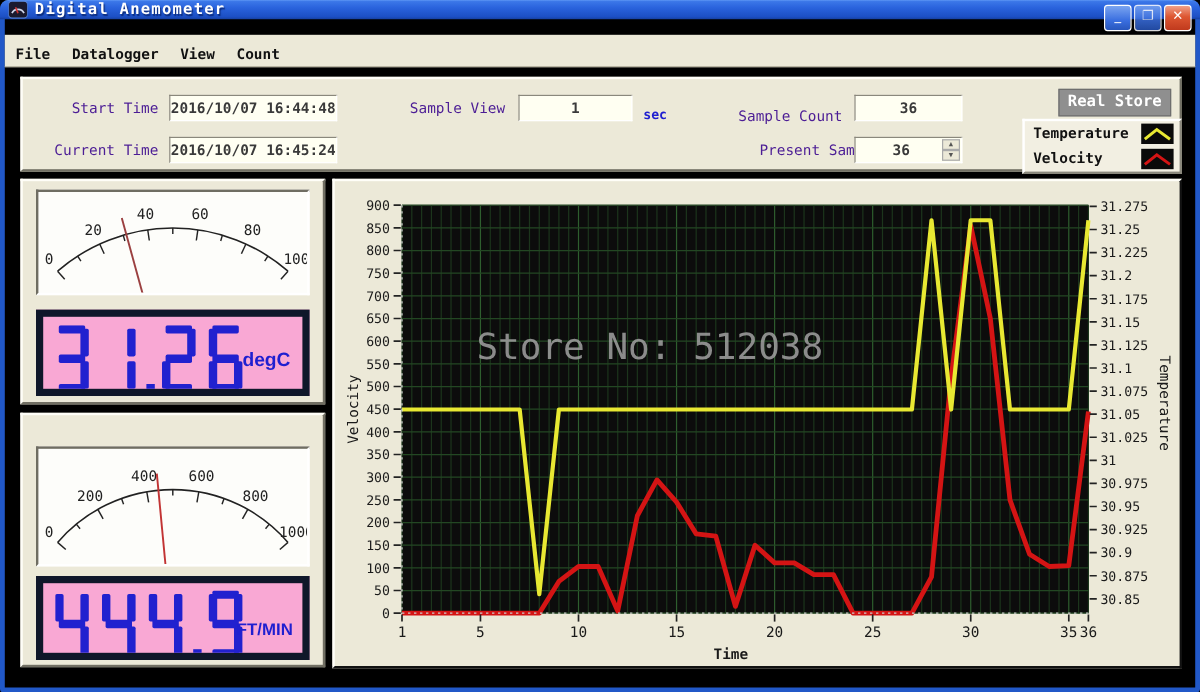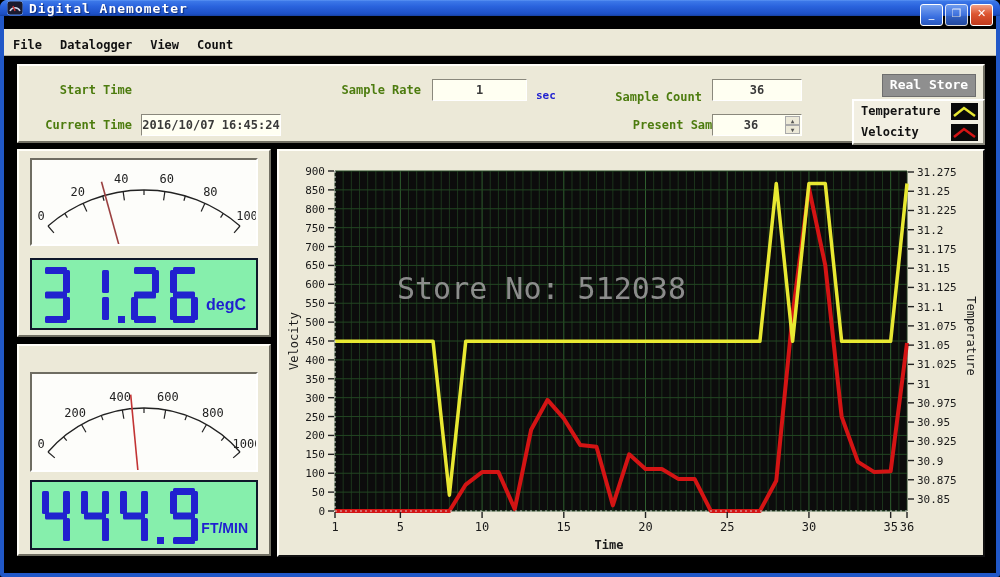--- a/index.html
+++ b/index.html
@@ -18,37 +18,37 @@
   .wbtn.min,.wbtn.max{background:linear-gradient(#7aa4f0,#3a6fe0 60%,#2857bd);}
   .wbtn.max{opacity:.85;}
   .wbtn.close{background:linear-gradient(#f0a088,#dd5631 45%,#c03a1d);font-weight:bold;}
   .menubar{position:absolute;left:4px;right:4px;top:29px;height:26px;background:#ece9d8;
       display:flex;align-items:flex-end;z-index:55;border-bottom:1px solid #b8b4a2;}
   .menu-item{font-size:12px;font-weight:bold;color:#111;padding:3px 9px;}
   
   .panel{position:absolute;background:#ece9d8;
       border-top:2px solid #fffef8;border-left:2px solid #fffef8;
       border-right:2px solid #716f63;border-bottom:2px solid #716f63;box-sizing:border-box;}
-  .lbl{position:absolute;font-size:12px;font-weight:bold;color:#4d7c0f;white-space:nowrap;}
+  .lbl{position:absolute;font-size:12px;font-weight:normal;color:#4c1d95;white-space:nowrap;}
   .field{position:absolute;background:#fffff2;border-top:1.5px solid #8a887c;border-left:1.5px solid #8a887c;
       border-right:1.5px solid #fff;border-bottom:1.5px solid #fff;box-sizing:border-box;
       font-size:12px;font-weight:bold;color:#3a3a3a;text-align:center;display:flex;align-items:center;justify-content:center;}
   .unit-blue{position:absolute;font-size:11px;font-weight:bold;color:#1f1fd0;}
   .btn-gray{position:absolute;background:#8f8f8f;border:1px solid #6e6e6e;color:#fff;
       font-size:13px;font-weight:bold;font-family:inherit;text-align:center;line-height:19px;}
   .legend{position:absolute;left:852px;top:99px;width:133px;height:46px;background:#f2efe2;
       border-top:2px solid #fff;border-left:2px solid #fff;border-right:2px solid #8a887c;border-bottom:2px solid #8a887c;
       box-sizing:border-box;z-index:40;}
   .legend-row{position:relative;height:21px;}
   .legend-label{position:absolute;left:7px;top:3px;font-size:12px;font-weight:bold;color:#111;}
   .legend-swatch{position:absolute;right:5px;top:2px;width:27px;height:17px;background:#0a0a0a;}
   
   .gauge-box{position:absolute;background:#fdfdfa;border-top:2px solid #6f6d62;border-left:2px solid #6f6d62;
       border-right:2px solid #fff;border-bottom:2px solid #fff;box-sizing:border-box;overflow:hidden;}
-  .lcd-box{position:absolute;background:#86efac;border:2px solid #0f172a;box-sizing:border-box;overflow:hidden;}
+  .lcd-box{position:absolute;background:#f9a8d4;border:6px solid #0f172a;box-sizing:border-box;overflow:hidden;}
   .lcd-unit{position:absolute;font-size:16px;font-weight:bold;color:#1f1fd0;font-family:"Liberation Sans","DejaVu Sans",sans-serif;}
   .spinner{position:absolute;right:1px;top:1px;bottom:1px;width:15px;display:flex;flex-direction:column;}
   .spin-btn{flex:1;background:#ece9d8;border:1px solid #aaa;font-size:6px;line-height:7px;color:#555;text-align:center;}
   svg text{font-family:"DejaVu Sans Mono","Liberation Mono",monospace;}
 </style>
 </head>
 <body>
 
 <div id="root">
   <div class="titlebar">
@@ -69,24 +69,25 @@
     <span class="menu-item">File</span>
     <span class="menu-item">Datalogger</span>
     <span class="menu-item">View</span>
     <span class="menu-item">Count</span>
   </div>
 
   <div class="win-border"></div>
 
   <div class="panel" style="left:17px;top:64px;width:968px;height:79px;">
     <div class="lbl" style="left:0;top:17px;width:113px;text-align:right;">Start Time</div>
+    <div class="field" style="left:122px;top:13px;width:140px;height:22px;">2016/10/07 16:44:48</div>
     <div class="lbl" style="left:0;top:52px;width:113px;text-align:right;">Current Time</div>
     <div class="field" style="left:122px;top:48px;width:140px;height:22px;">2016/10/07 16:45:24</div>
 
-    <div class="lbl" style="left:280px;top:17px;width:122px;text-align:right;">Sample Rate</div>
+    <div class="lbl" style="left:280px;top:17px;width:122px;text-align:right;">Sample View</div>
     <div class="field" style="left:413px;top:13px;width:95px;height:22px;">1</div>
     <div class="unit-blue" style="left:517px;top:23px;">sec</div>
 
     <div class="lbl" style="left:560px;top:24px;width:123px;text-align:right;">Sample Count</div>
     <div class="field" style="left:693px;top:13px;width:90px;height:22px;">36</div>
 
     <div class="lbl" style="left:592px;top:52px;width:123px;text-align:right;">Present Sample</div>
     <div class="field" style="left:693px;top:48px;width:90px;height:22px;">
       <span style="margin-right:12px;">36</span>
       <div class="spinner">

